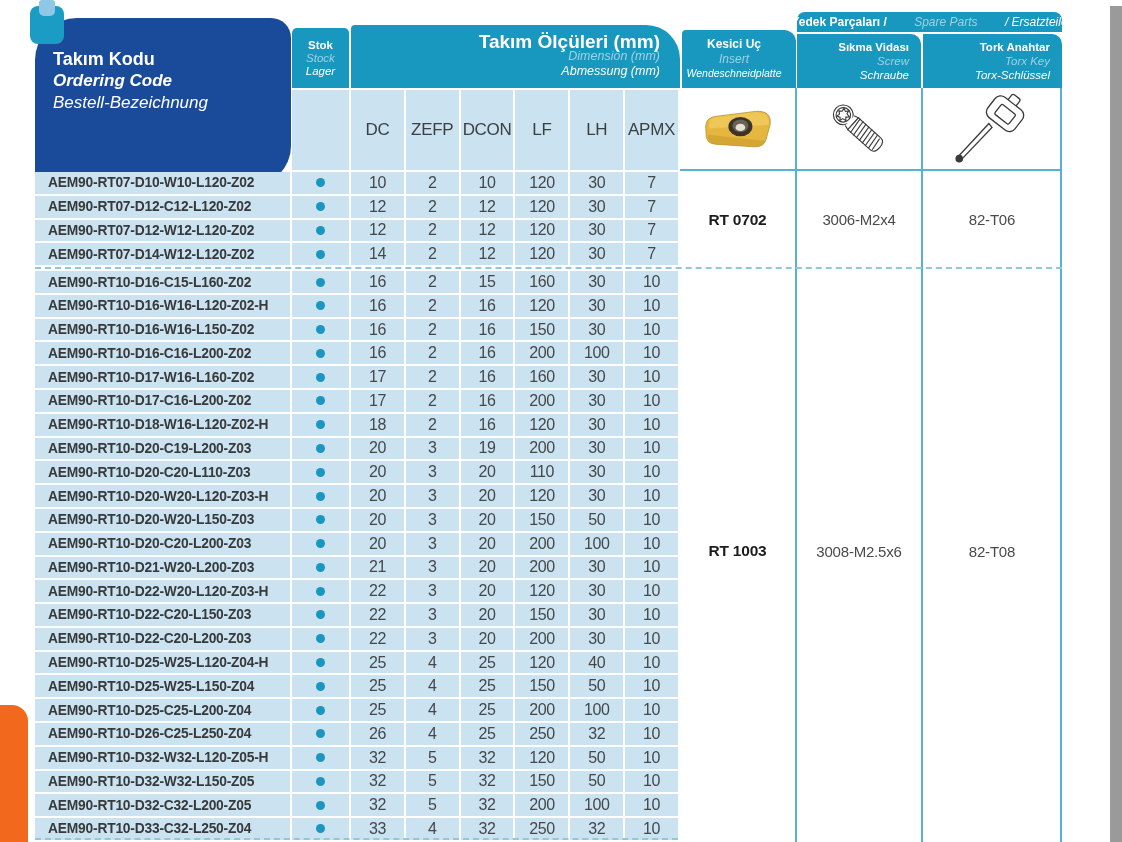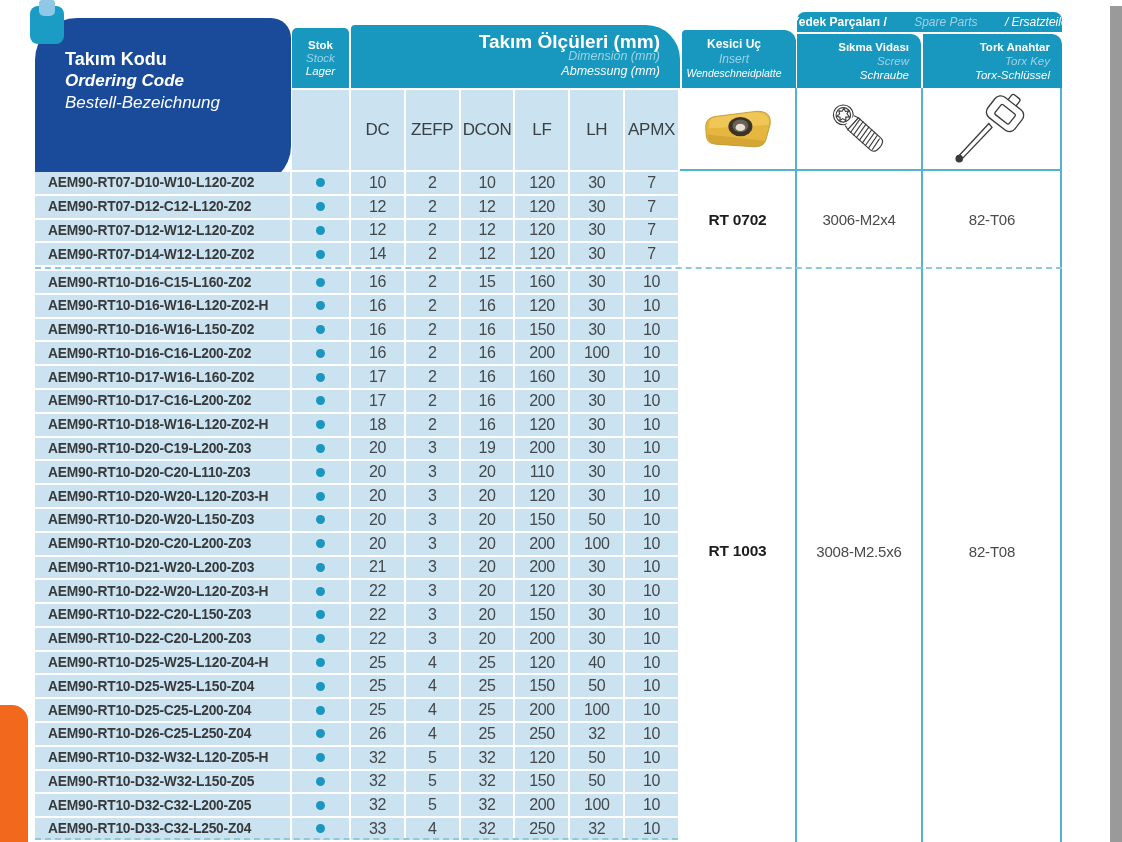--- a/index.html
+++ b/index.html
@@ -11,21 +11,21 @@
   .orange-tab{position:absolute;left:0;top:705px;width:28px;height:137px;background:#f2691d;
               border-radius:0 16px 0 0;}
   .corner-icon{position:absolute;left:30px;top:6px;width:34px;height:38px;background:#1a9cc4;
                border-radius:8px;z-index:5;}
   .corner-icon .notch{position:absolute;left:9px;top:-6px;width:16px;height:16px;background:#8fc8e4;
                border-radius:3px 3px 5px 5px;}
 
   
   .code-head{position:absolute;left:35px;top:18px;width:256px;height:168px;background:#1a4b9b;
              border-radius:42px 20px 40px 14px;color:#fff;display:flex;flex-direction:column;
-             padding:30px 0 0 30px;box-sizing:border-box;line-height:22px;}
+             padding:30px 0 0 18px;box-sizing:border-box;line-height:22px;}
   .code-head .t-tr{font-size:18px;font-weight:bold;}
   .code-head .t-en{font-size:17px;font-weight:bold;font-style:italic;}
   .code-head .t-de{font-size:17px;font-style:italic;}
 
   .teal{background:#1897bf;color:#fff;}
   .hd{position:absolute;display:flex;flex-direction:column;justify-content:center;box-sizing:border-box;}
   .hd .ln-tr{font-weight:bold;color:#fff;}
   .hd .ln-en{font-style:italic;color:#9ed2e6;}
   .hd .ln-de{font-style:italic;color:#fff;}
 

